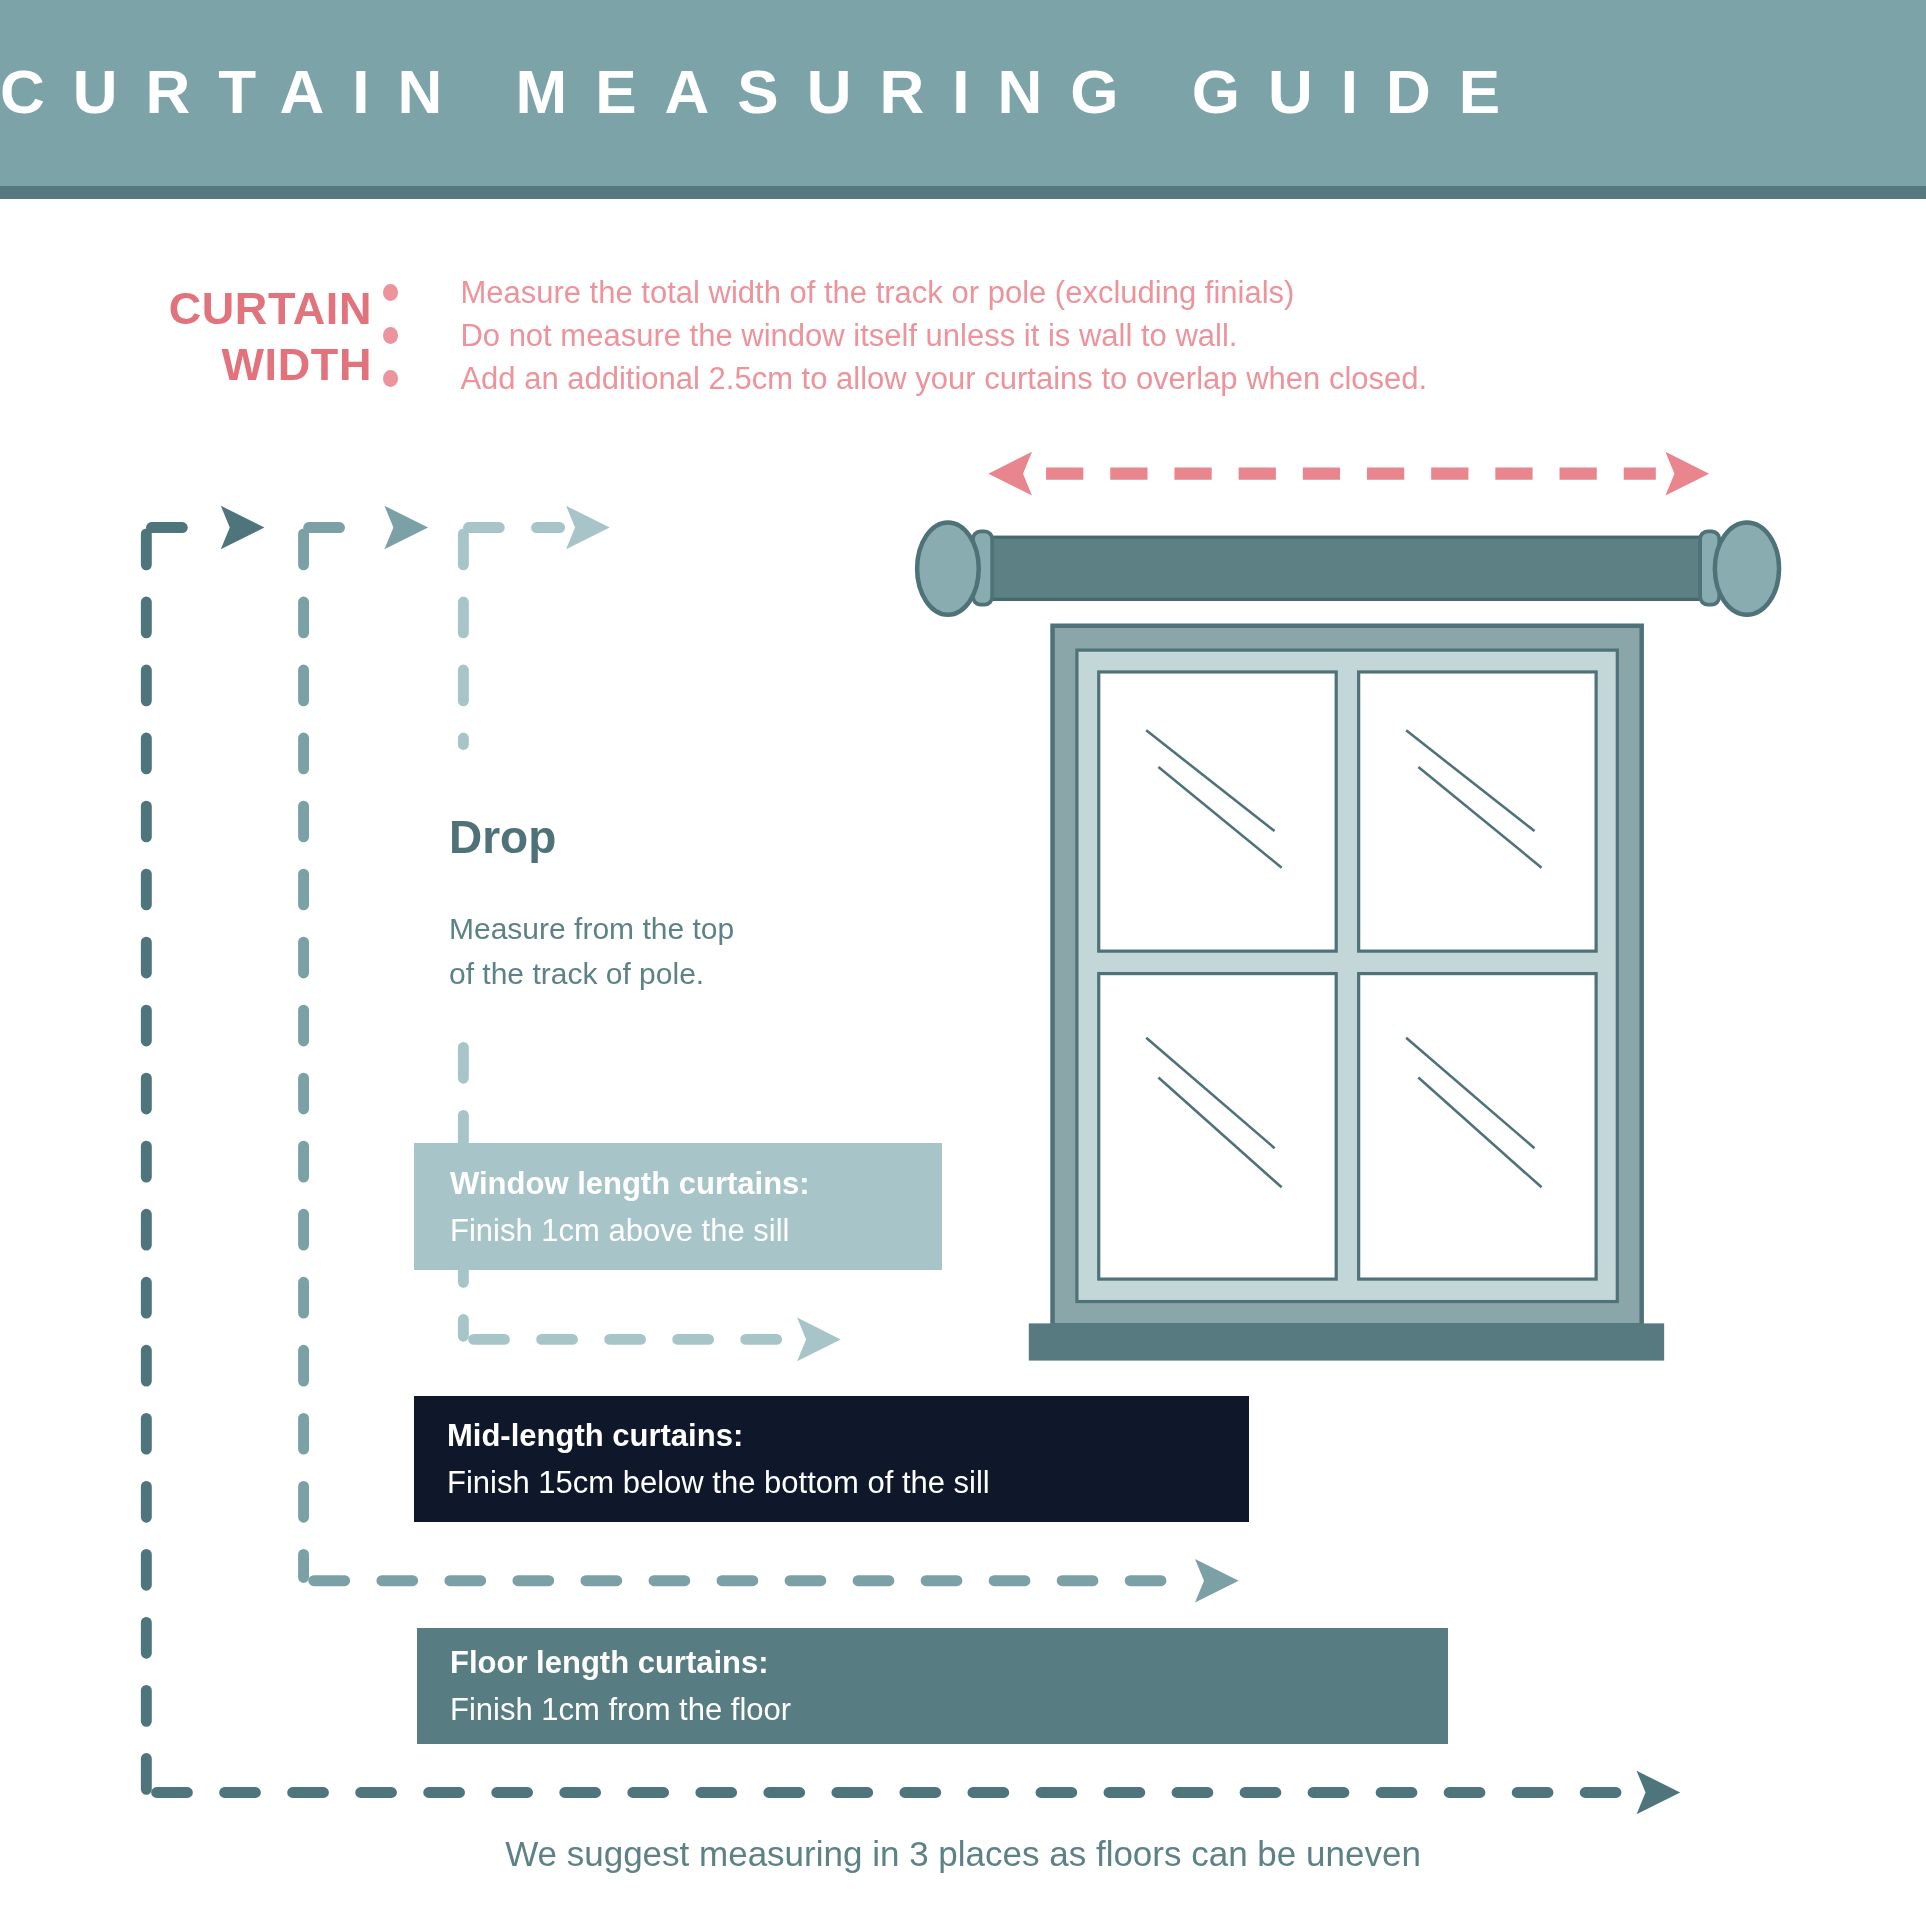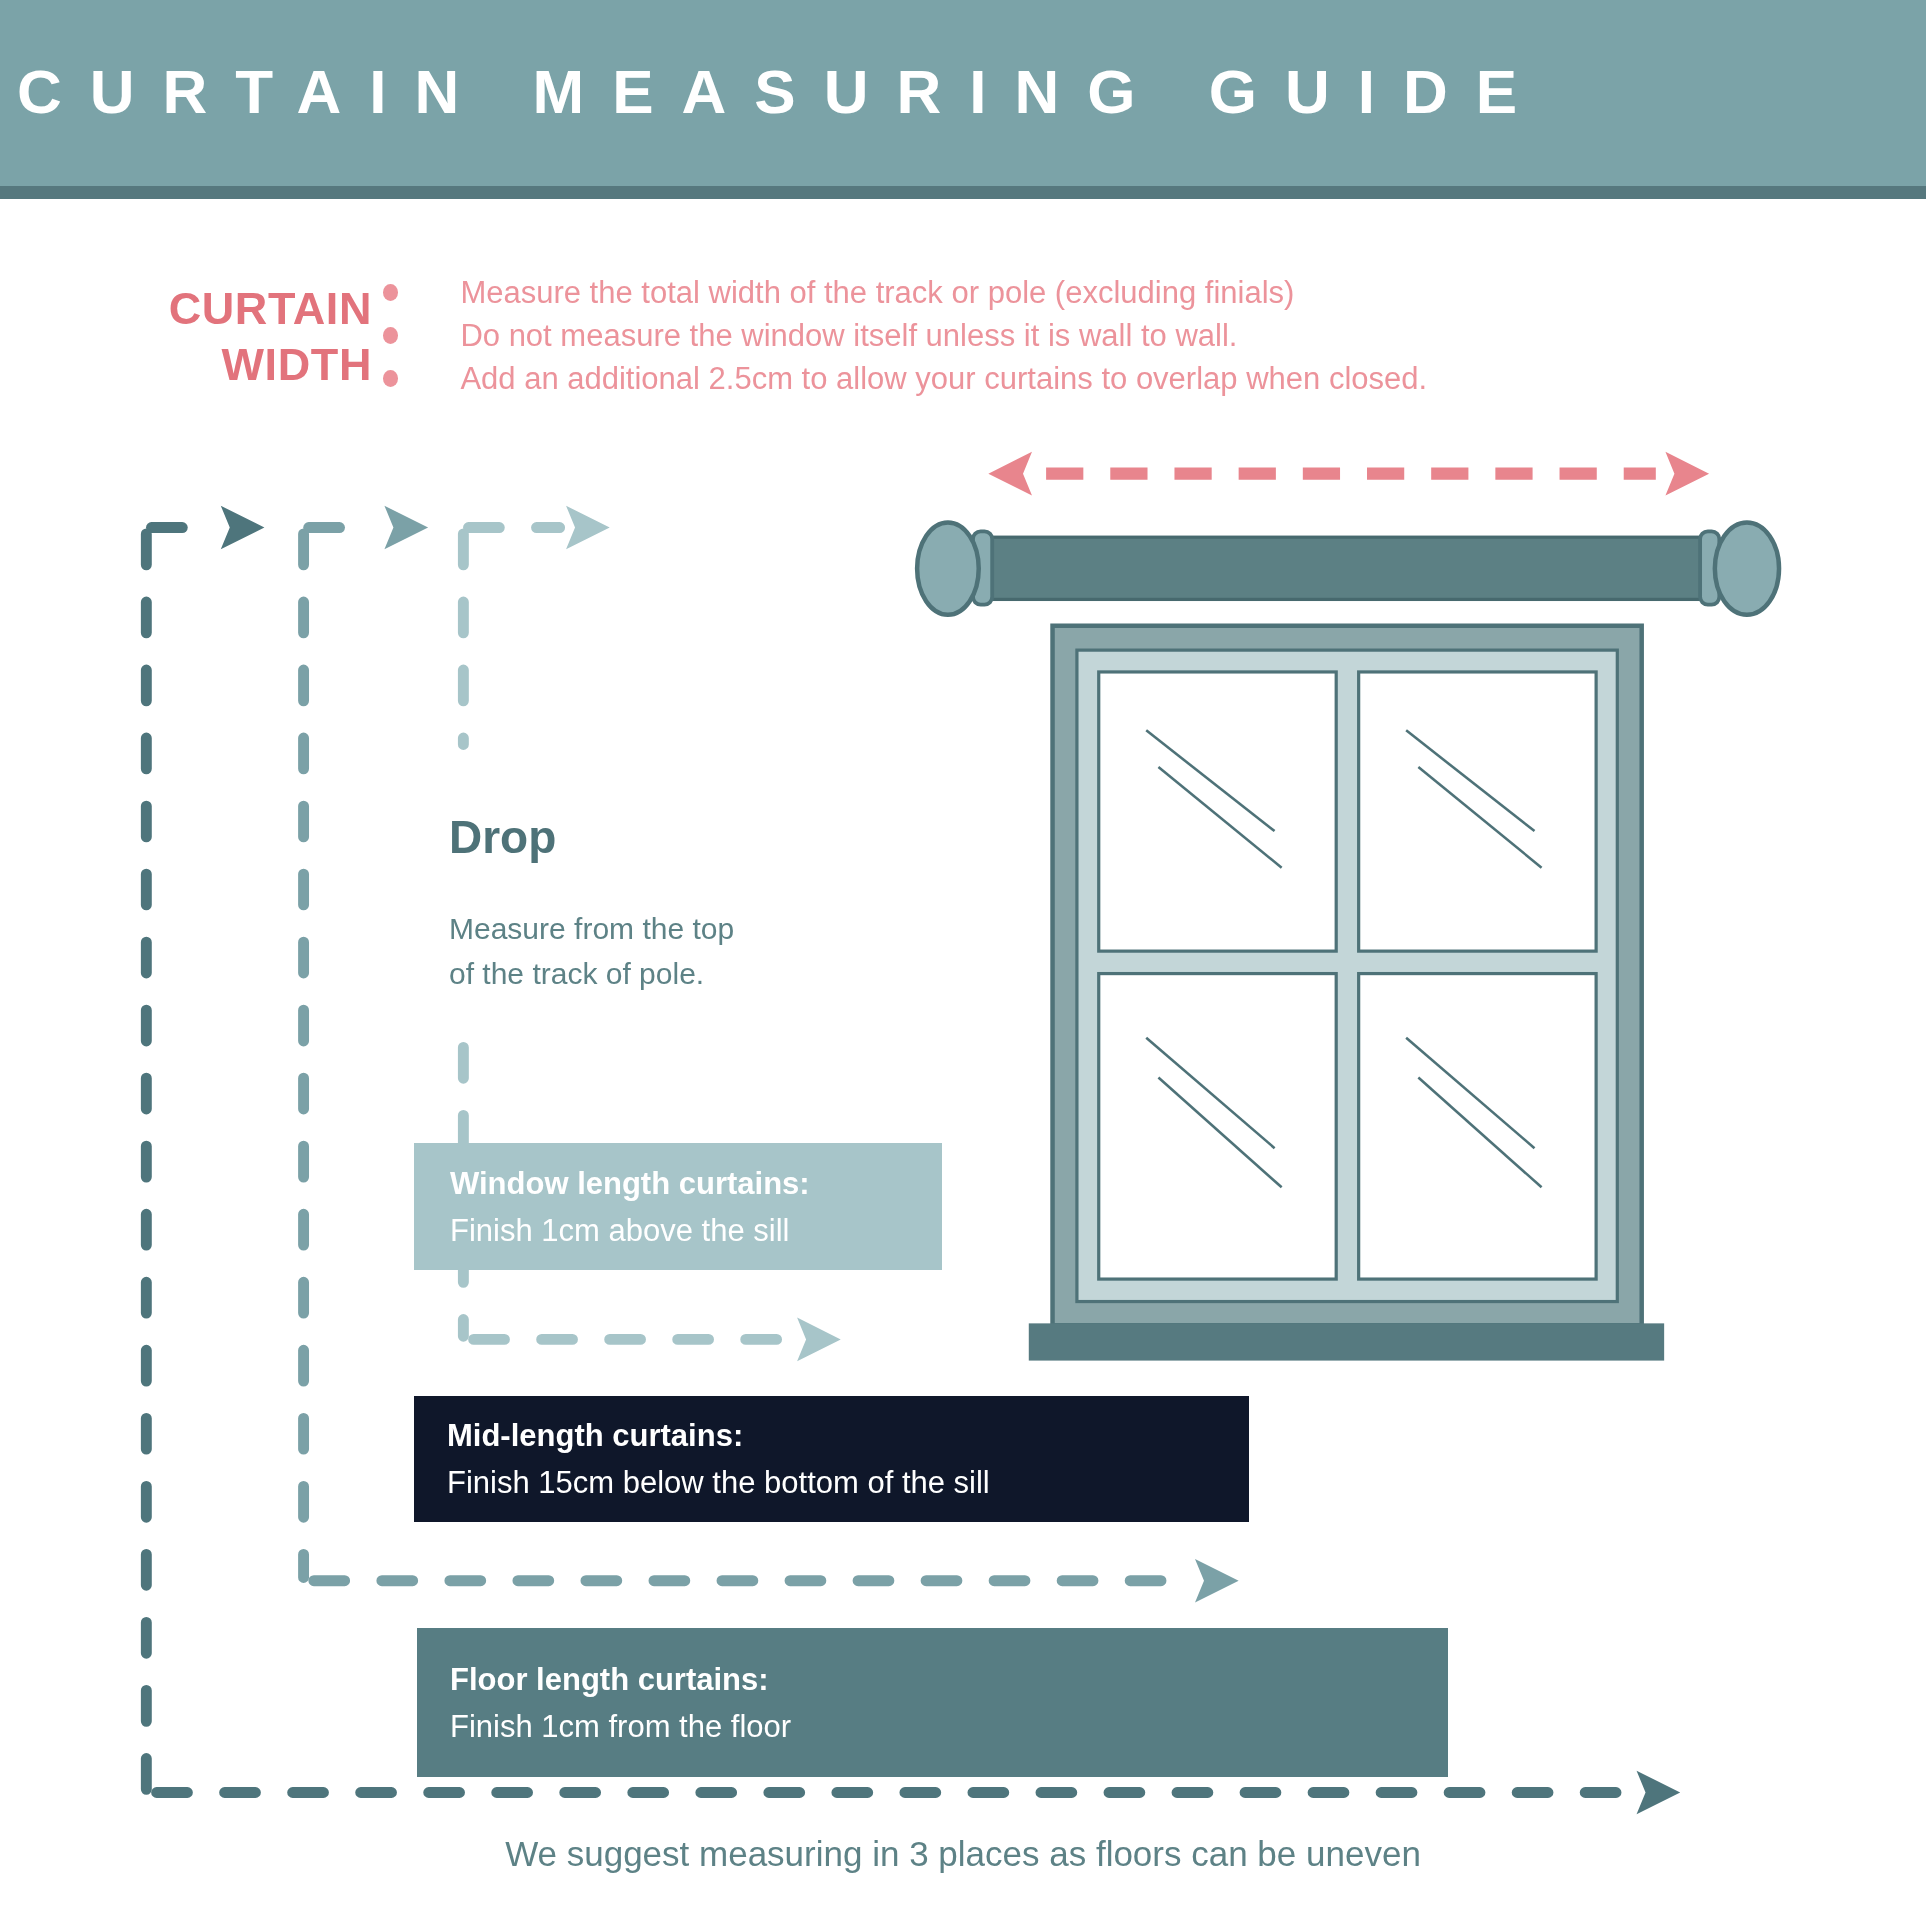--- a/index.html
+++ b/index.html
@@ -4,21 +4,21 @@
 <style>
   html,body{margin:0;padding:0;background:#ffffff;}
   #canvas{
     position:relative;width:1926px;height:1926px;background:#ffffff;overflow:hidden;
     font-family:"Liberation Sans",sans-serif;
   }
   
   .header{position:absolute;left:0;top:0;width:1926px;height:186px;background:#7BA3A8;}
   .header-strip{position:absolute;left:0;top:186px;width:1926px;height:13px;background:#56787E;}
   .header-title{
-    position:absolute;left:0;top:56px;width:1562px;text-align:center;
+    position:absolute;left:0;top:56px;width:1562px;text-align:left;
     color:#ffffff;font-size:62px;font-weight:bold;letter-spacing:28px;white-space:nowrap;
   }
   
   .cw-label{
     position:absolute;left:77px;top:281px;width:295px;text-align:right;
     color:#E2737C;font-weight:bold;font-size:45px;line-height:56px;letter-spacing:0.6px;
   }
   .bullet-row{position:absolute;left:383px;height:39px;display:flex;align-items:center;}
   .bullet-row.r0{top:273px;} .bullet-row.r1{top:316px;} .bullet-row.r2{top:359px;}
   .bullet-dot{width:15.4px;height:16.7px;border-radius:50%;background:#EC939B;margin-right:62px;flex:0 0 auto;}
@@ -26,21 +26,21 @@
   
   .drop-heading{position:absolute;left:449px;top:810px;color:#4E7278;font-size:46px;font-weight:bold;}
   .drop-body{position:absolute;left:449px;top:906px;color:#5D8286;font-size:30px;line-height:45px;}
   
   .len-box{position:absolute;color:#ffffff;padding-left:33px;box-sizing:border-box;
            display:flex;flex-direction:column;justify-content:center;}
   .len-box .t{font-weight:bold;font-size:31px;line-height:47px;white-space:nowrap;}
   .len-box .s{font-size:31px;line-height:47px;white-space:nowrap;}
   .box-window{left:414px;top:1143px;width:528px;height:127px;background:#A7C5C9;padding-left:36px;}
   .box-mid{left:414px;top:1396px;width:835px;height:126px;background:#0f172a;}
-  .box-floor{left:417px;top:1628px;width:1031px;height:149px;background:#577D83;}
+  .box-floor{left:417px;top:1628px;width:1031px;height:116px;background:#577D83;}
   
   .footer-note{
     position:absolute;left:0;top:1834px;width:1926px;text-align:center;
     color:#5D8286;font-size:35px;
   }
   .diagram-svg{position:absolute;left:0;top:0;}
 </style>
 </head>
 <body>
 

